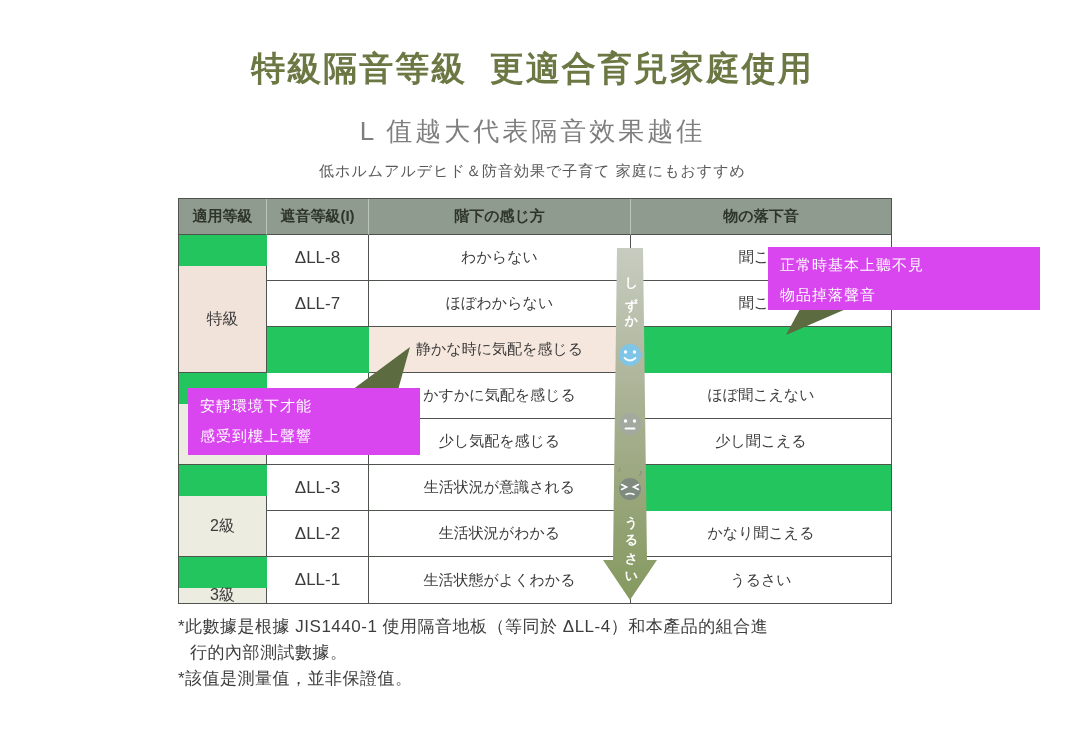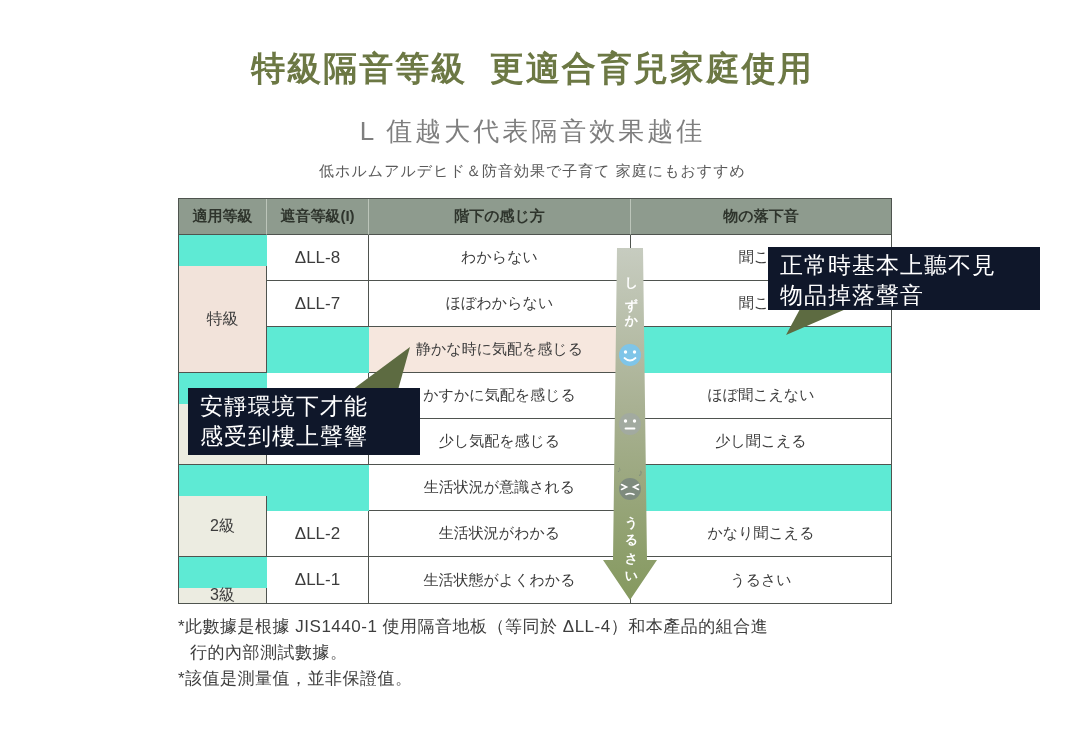--- a/index.html
+++ b/index.html
@@ -9,21 +9,21 @@
          font-family:Liberation Mono, monospace;
          font-weight:bold;font-size:34px;color:#6c7844;letter-spacing:2px;}
   .subtitle{position:absolute;top:114px;left:0;width:100%;text-align:center;
             font-size:26px;color:#7f7f7f;letter-spacing:3px;}
   .tagline{position:absolute;top:162px;left:0;width:100%;text-align:center;
            font-size:15px;color:#595959;letter-spacing:1px;}
 
   .tbl{position:absolute;left:178px;top:198px;width:712px;height:404px;
        display:grid;grid-template-columns:88px 102px 262px 260px;
        grid-template-rows:36px repeat(8,46px);
-       border:1px solid #4f544f;box-sizing:content-box;background:#5eead4;}
+       border:1px solid #4f544f;box-sizing:content-box;background:#22c55e;}
   .cell{display:flex;align-items:center;justify-content:center;
         font-size:15px;color:#3c3c3c;border-right:1px solid #4f544f;
         border-bottom:1px solid #4f544f;box-sizing:border-box;background:#fff;}
   .hdr{background:#8e9b8e;color:#2e342c;font-weight:bold;
        border-right:1px solid #bcc5ba;}
   .lvl{font-size:17px;}
   .grp{font-size:16px;margin-top:31px;}
   .last-col{border-right:none;}
   .last-row{border-bottom:none;}
   .pink{background:#f2e3da;}
@@ -31,21 +31,21 @@
   .beige{background:#ecece1;}
   .partial{justify-content:flex-end;padding-right:122px;}
 
   .arrow-svg{position:absolute;left:410px;top:46px;width:84px;height:360px;z-index:3;}
   .v-label{position:absolute;left:444px;color:#ffffff;font-size:13px;
            writing-mode:vertical-rl;text-orientation:upright;letter-spacing:4px;
            z-index:4;font-weight:bold;}
   .v-label.quiet{top:72px;}
   .v-label.noisy{top:308px;}
 
-  .callout{position:absolute;background:#0f172a;color:#ffffff;font-size:23px;
+  .callout{position:absolute;background:#d946ef;color:#ffffff;font-size:15px;
            line-height:30px;padding:3px 12px;box-sizing:border-box;z-index:6;
            letter-spacing:1px;}
   .callout-right{left:768px;top:247px;width:272px;height:63px;}
   .callout-left{left:188px;top:388px;width:232px;height:67px;}
   .tail{position:absolute;z-index:5;}
   .tail polygon{fill:#5d6b41;}
   .tail-right{left:782px;top:309px;}
   .tail-left{left:348px;top:345px;}
 
   .footnotes{position:absolute;left:178px;top:614px;font-size:17px;
@@ -84,20 +84,21 @@
     <div class="cell hl" style="grid-area:4/3/5/4">静かな時に気配を感じる</div>
 
     <div class="cell lvl" style="grid-area:5/2/6/3"></div>
     <div class="cell" style="grid-area:5/3/6/4">かすかに気配を感じる</div>
     <div class="cell last-col" style="grid-area:5/4/6/5">ほぼ聞こえない</div>
 
     <div class="cell lvl" style="grid-area:6/2/7/3"></div>
     <div class="cell" style="grid-area:6/3/7/4">少し気配を感じる</div>
     <div class="cell last-col" style="grid-area:6/4/7/5">少し聞こえる</div>
 
+    <div class="cell lvl" style="grid-area:7/2/8/3">ΔLL-3</div>
     <div class="cell" style="grid-area:7/3/8/4">生活状況が意識される</div>
 
     <div class="cell lvl" style="grid-area:8/2/9/3">ΔLL-2</div>
     <div class="cell last-col" style="grid-area:8/4/9/5">かなり聞こえる</div>
     <div class="cell" style="grid-area:8/3/9/4">生活状況がわかる</div>
 
     <div class="cell lvl last-row" style="grid-area:9/2/10/3">ΔLL-1</div>
     <div class="cell last-row" style="grid-area:9/3/10/4">生活状態がよくわかる</div>
     <div class="cell last-col last-row" style="grid-area:9/4/10/5">うるさい</div>
   </div>

